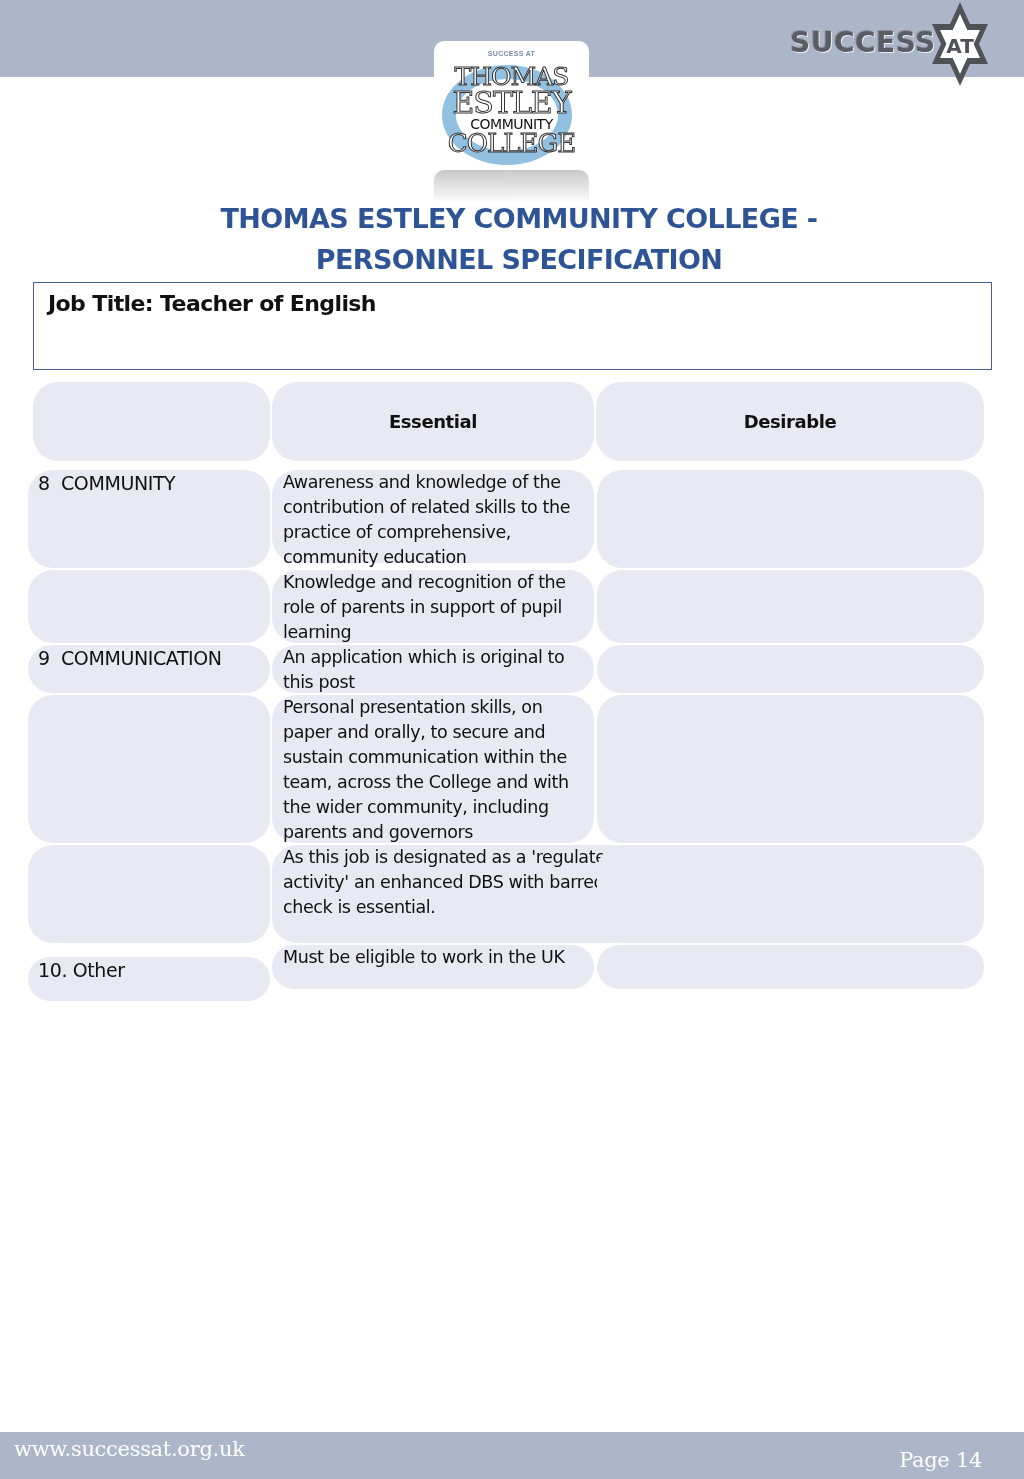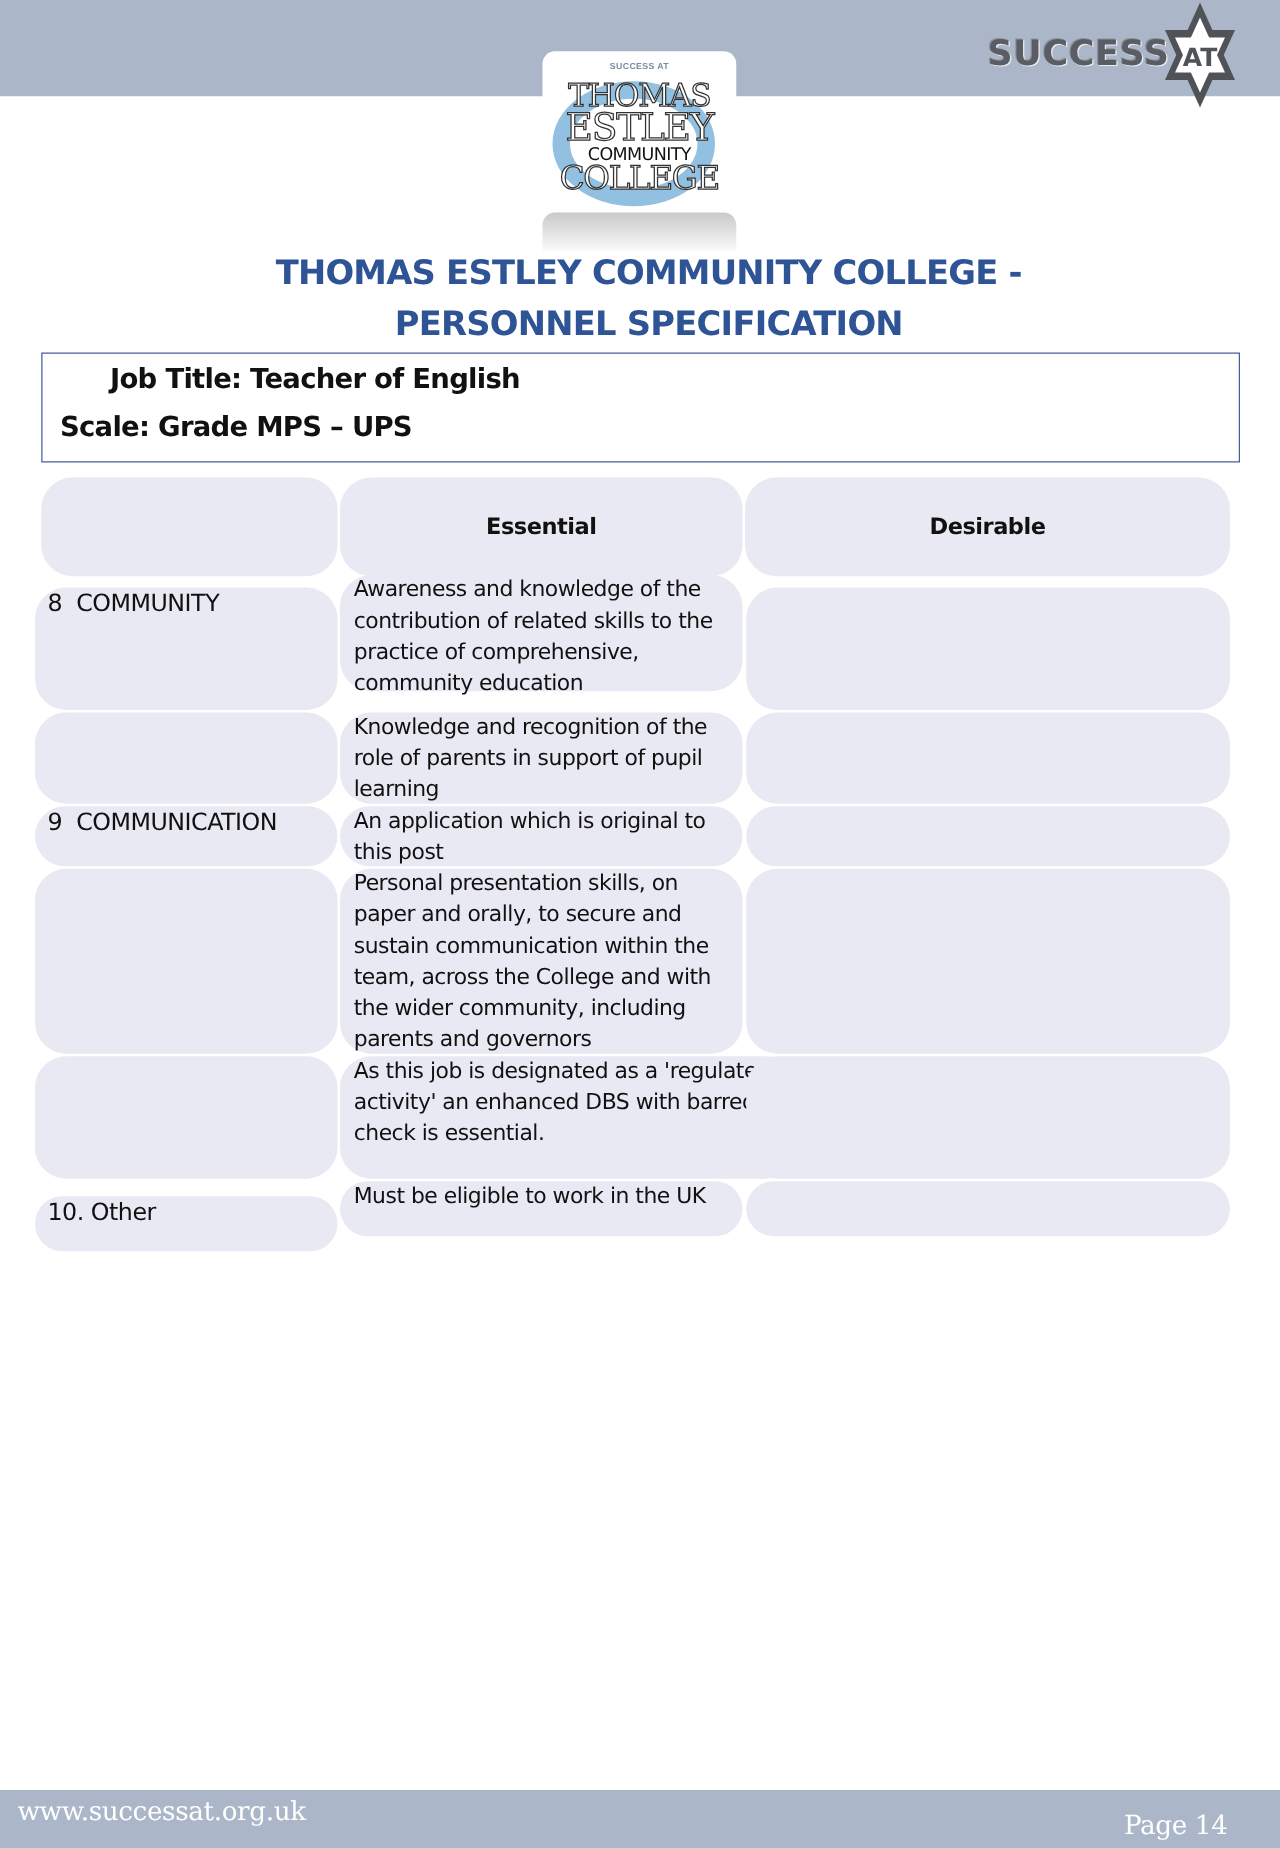--- a/index.html
+++ b/index.html
@@ -26,21 +26,21 @@
   .logo-thomas { top: 23px; font-size: 25px; color: #ffffff; -webkit-text-stroke: 1px #333; letter-spacing: -1px; }
   .logo-estley { top: 47px; font-size: 30px; color: #ffffff; -webkit-text-stroke: 1px #333; letter-spacing: -1px; }
   .logo-community { top: 76px; font-family: "DejaVu Sans", sans-serif; font-size: 14px; color: #111; letter-spacing: -0.5px; }
   .logo-college { top: 89px; font-size: 26px; color: #ffffff; -webkit-text-stroke: 1px #333; letter-spacing: -1px; }
 
   .doc-title { position: absolute; left: 0; top: 198px; width: 1038px; text-align: center; color: #2f5496;
     font-family: "DejaVu Sans", sans-serif; font-weight: bold; font-size: 27px; line-height: 41px; letter-spacing: -0.6px; }
 
   .job-box { position: absolute; left: 33px; top: 282px; width: 959px; height: 88px; border: 1.5px solid #44609a; background: #fff; }
   .job-line { position: absolute; left: 14px; font-family: "DejaVu Sans", sans-serif; font-weight: bold; font-size: 22px; color: #111; letter-spacing: -0.6px; }
-  .job-line.l1 { top: 8px; margin-left: 40px; }
+  .job-line.l1 { top: 8px; }
   .job-line.l2 { top: 47px; }
 
   .cell { position: absolute; background: #e8e9f3; font-family: "DejaVu Sans", sans-serif; color: #111; border-radius: 25px; }
   .hcell { display: flex; align-items: center; justify-content: center; font-weight: bold; font-size: 18px; letter-spacing: -0.4px; }
   .ccell { font-size: 19px; padding: 2px 0 0 10px; letter-spacing: -0.4px; white-space: pre; }
   .ecell { font-size: 17.5px; line-height: 25px; padding: 0 0 0 11px; letter-spacing: -0.4px; }
 
   .bottom-band { position: absolute; left: 0; top: 1432px; width: 1024px; height: 47px; background: #abb7c9; }
   .footer-url { position: absolute; left: 14px; top: 1437px; font-family: "DejaVu Serif", serif; font-size: 21px; color: #ffffff; letter-spacing: -0.3px; }
   .footer-page { position: absolute; right: 42px; top: 1448px; font-family: "DejaVu Serif", serif; font-size: 21px; color: #ffffff; letter-spacing: -0.3px; }
@@ -71,29 +71,28 @@
 </div>
 <div class="college-logo-shadow"></div>
 
 <div class="doc-title">
   <div>THOMAS ESTLEY COMMUNITY COLLEGE -</div>
   <div>PERSONNEL SPECIFICATION</div>
 </div>
 
 <div class="job-box">
   <div class="job-line l1">Job Title:  Teacher of English</div>
-  <div class="job-line l2">Scale: Grade MPS – UPS</div>
 </div>
 
 <div class="cell hcell" style="left:33px; top:382px; width:237px; height:79px;"></div>
 <div class="cell hcell" style="left:272px; top:382px; width:322px; height:79px;">Essential</div>
 <div class="cell hcell" style="left:596px; top:382px; width:388px; height:79px;">Desirable</div>
 
 <div class="cell ccell" style="left:28px; top:470px; width:242px; height:98px;">8  COMMUNITY</div>
-<div class="cell ecell" style="left:272px; top:460px; width:322px; height:93px;">Awareness and knowledge of the contribution of related skills to the practice of comprehensive, community education</div>
+<div class="cell ecell" style="left:272px; top:470px; width:322px; height:93px;">Awareness and knowledge of the contribution of related skills to the practice of comprehensive, community education</div>
 <div class="cell" style="left:597px; top:470px; width:387px; height:98px;"></div>
 
 <div class="cell ccell" style="left:28px; top:570px; width:242px; height:73px;"></div>
 <div class="cell ecell" style="left:272px; top:570px; width:322px; height:73px;">Knowledge and recognition of the role of parents in support of pupil learning</div>
 <div class="cell" style="left:597px; top:570px; width:387px; height:73px;"></div>
 
 <div class="cell ccell" style="left:28px; top:645px; width:242px; height:48px;">9  COMMUNICATION</div>
 <div class="cell ecell" style="left:272px; top:645px; width:322px; height:48px;">An application which is original to this post</div>
 <div class="cell" style="left:597px; top:645px; width:387px; height:48px;"></div>
 

